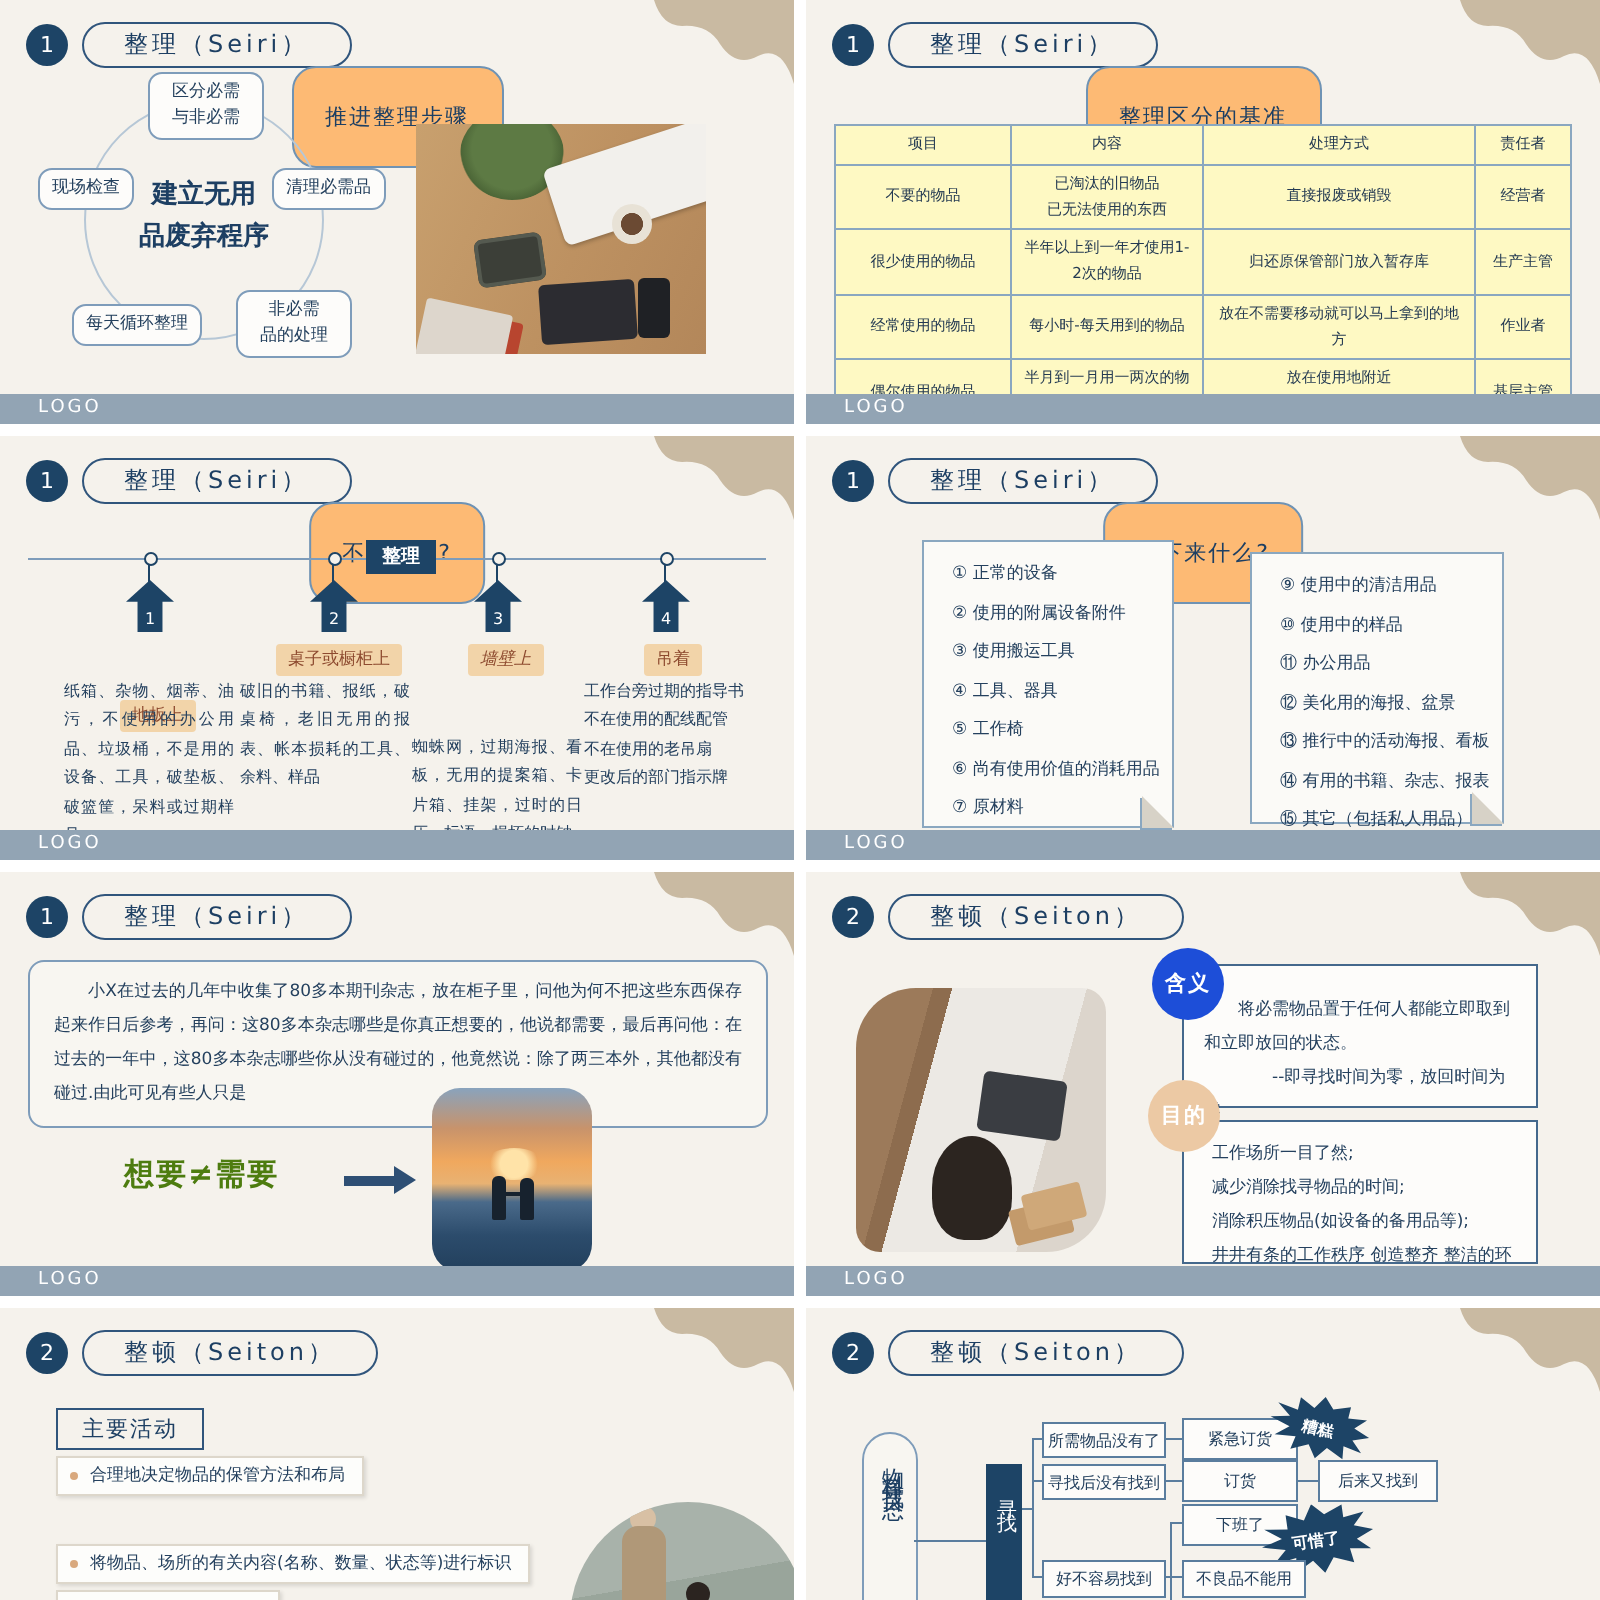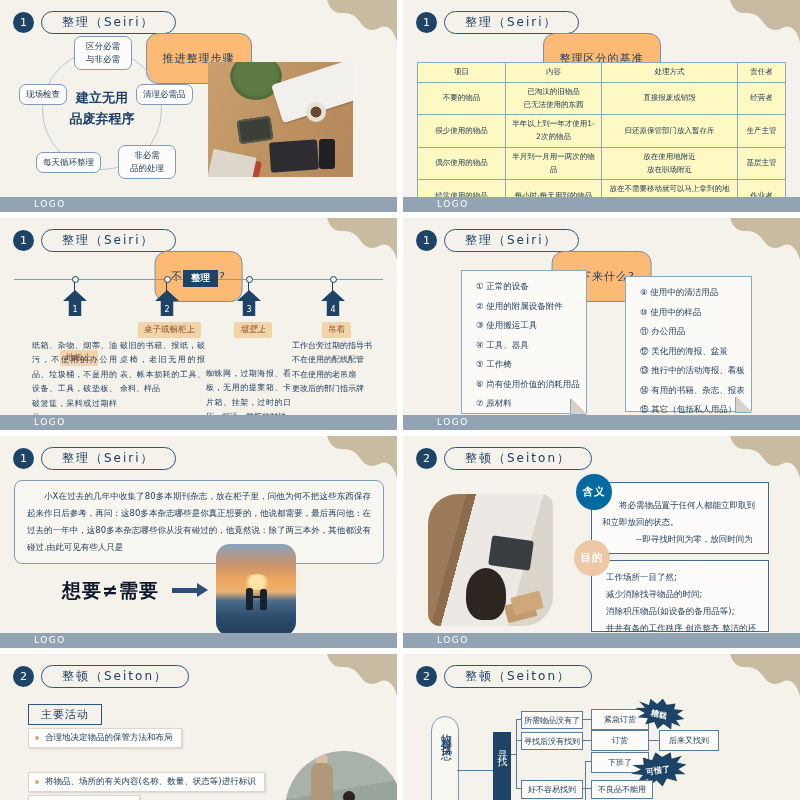--- a/index.html
+++ b/index.html
@@ -4,21 +4,21 @@
 <style>
   html,body{margin:0;padding:0;}
   body{font-family:"DejaVu Sans","Liberation Sans",sans-serif;background:#fff;}
   .page{position:relative;width:800px;height:800px;background:#fff;overflow:hidden;}
   .slide{position:absolute;width:397px;height:212px;background:#f5f2ec;overflow:hidden;color:#2a3f5c;}
   .s1{left:0;top:0;} .s2{left:403px;top:0;}
   .s3{left:0;top:218px;} .s4{left:403px;top:218px;}
   .s5{left:0;top:436px;} .s6{left:403px;top:436px;}
   .s7{left:0;top:654px;} .s8{left:403px;top:654px;height:212px;}
   .logo-bar{position:absolute;left:0;right:0;bottom:0;height:15px;background:#92a4b4;color:#fff;
-    font-size:9px;line-height:15px;padding-left:34px;letter-spacing:1.5px;}
+    font-size:9px;line-height:15px;padding-left:19px;letter-spacing:1.5px;}
   .corner{position:absolute;top:0;right:0;width:70px;height:42px;}
   .hdr{position:absolute;top:11px;left:13px;display:flex;align-items:center;}
   .hdr-num{width:21px;height:21px;border-radius:50%;background:#1d4466;color:#fff;font-size:11px;
     display:flex;align-items:center;justify-content:center;flex:0 0 21px;}
   .hdr-pill{margin-left:7px;border:1.5px solid #30557c;border-radius:13px;padding:2px 20px;
     font-size:12px;color:#1d3f63;letter-spacing:2px;white-space:nowrap;background:transparent;}
   .sub-pill{position:absolute;top:33px;left:50%;transform:translateX(-50%);border:1px solid #6f93b4;
     border-radius:12px;padding:17px 16px;font-size:11px;color:#1d3f63;background:#fdba74;
     letter-spacing:1px;white-space:nowrap;}
   .pre{white-space:pre-line;}
@@ -61,40 +61,40 @@
   
   .note{position:absolute;background:#fbfaf7;border:1px solid #8aa7c0;}
   .note::after{content:"";position:absolute;right:-1px;bottom:-1px;width:0;height:0;
     border-left:16px solid #d7d2c7;border-top:16px solid transparent;
     box-shadow:-1px 1px 0 #8aa7c0;}
   .note ul{list-style:none;margin:10px 0 0 14px;padding:0;font-size:8.5px;color:#24405e;}
   .note li{margin-bottom:7.5px;}
   
   .story-box{position:absolute;left:14px;top:44px;width:344px;border:1px solid #7e9cba;border-radius:8px;
     padding:7px 12px;font-size:8.5px;line-height:2.0;color:#24405e;text-align:justify;text-indent:2em;background:#f8f6f1;}
-  .slogan{position:absolute;left:62px;top:142px;font-size:19px;color:#0f172a;font-weight:600;letter-spacing:1px;}
+  .slogan{position:absolute;left:62px;top:142px;font-size:15px;color:#4d7c0f;font-weight:600;letter-spacing:1px;}
   .arrow5{position:absolute;left:172px;top:152px;width:26px;height:5px;background:#2e4f74;}
   .arrow5::after{content:"";position:absolute;right:-10px;top:-5px;width:0;height:0;
     border-left:11px solid #2e4f74;border-top:7.5px solid transparent;border-bottom:7.5px solid transparent;}
   .photo5{position:absolute;left:216px;top:108px;width:80px;height:92px;border-radius:14px;overflow:hidden;
     background:linear-gradient(180deg,#89a3bd 0%,#c8936b 22%,#f0a85e 40%,#e8b273 52%,#4a6a8a 62%,#2c4c6c 80%,#223f5c 100%);}
   .p5-sun{position:absolute;left:26px;top:30px;width:30px;height:16px;border-radius:50%;
     background:radial-gradient(circle,#ffe3a8 0 40%,transparent 70%);}
   .p5-fig1{position:absolute;left:30px;top:44px;width:7px;height:22px;background:#17222e;border-radius:3px 3px 1px 1px;}
   .p5-fig2{position:absolute;left:44px;top:45px;width:7px;height:21px;background:#17222e;border-radius:3px 3px 1px 1px;}
   .p5-arm{position:absolute;left:36px;top:52px;width:9px;height:2px;background:#17222e;}
   
   .photo6{position:absolute;left:25px;top:58px;width:125px;height:132px;border-radius:30px 12px 30px 12px;overflow:hidden;
     background:linear-gradient(105deg,#9c7a5a 0 24%,#8d6c4e 24% 30%,#ece9e4 30% 72%,#dcd5cc 72%);}
   .p6-hair{position:absolute;left:38px;bottom:6px;width:40px;height:52px;border-radius:50% 50% 40% 40%;background:#2c2520;}
   .p6-laptop{position:absolute;left:62px;top:44px;width:42px;height:30px;background:#3a3d42;border-radius:3px;transform:rotate(8deg);}
   .p6-book{position:absolute;left:84px;bottom:14px;width:30px;height:18px;background:#cfa879;border-radius:2px;transform:rotate(-14deg);box-shadow:-8px 6px 0 #c39a6b;}
   .badge{position:absolute;width:36px;height:36px;border-radius:50%;color:#fff;font-size:10.5px;font-weight:bold;
     display:flex;align-items:center;justify-content:center;z-index:2;letter-spacing:1px;}
-  .badge-navy{background:#0369a1;}
+  .badge-navy{background:#1d4ed8;}
   .badge-peach{background:#ecc9a4;}
   .info-box{position:absolute;background:#fdfcfa;border:1px solid #44688c;font-size:8.5px;color:#24405e;line-height:2.0;}
   
   .sec-box{position:absolute;left:28px;top:50px;border:1px solid #30557c;padding:2px 12px;
     font-size:11px;color:#1d3f63;background:#f5f2ec;letter-spacing:1px;}
   .bullet{position:absolute;background:#fdfdfb;border:1px solid #ddd7cb;box-shadow:1px 1px 2px rgba(0,0,0,.12);
     font-size:8.5px;color:#24405e;padding:3px 8px 3px 16px;white-space:nowrap;}
   .bullet::before{content:"";position:absolute;left:6px;top:50%;margin-top:-2px;width:4px;height:4px;
     border-radius:50%;background:#d9a97e;}
   .photo7{position:absolute;left:285px;top:97px;width:118px;height:118px;border-radius:50%;overflow:hidden;
@@ -182,31 +182,31 @@
         <td class="pre">直接报废或销毁</td>
         <td class="pre">经营者</td>
       </tr>
       <tr>
         <td class="pre">很少使用的物品</td>
         <td class="pre">半年以上到一年才使用1-2次的物品</td>
         <td class="pre">归还原保管部门放入暂存库</td>
         <td class="pre">生产主管</td>
       </tr>
       <tr>
+        <td class="pre">经常使用的物品</td>
+        <td class="pre">每小时-每天用到的物品</td>
+        <td class="pre">放在不需要移动就可以马上拿到的地方</td>
+        <td class="pre">作业者</td>
+      </tr>
+      <tr>
         <td class="pre">偶尔使用的物品</td>
         <td class="pre">半月到一月用一两次的物品</td>
         <td class="pre">放在使用地附近
 放在职场附近</td>
         <td class="pre">基层主管</td>
-      </tr>
-      <tr>
-        <td class="pre">经常使用的物品</td>
-        <td class="pre">每小时-每天用到的物品</td>
-        <td class="pre">放在不需要移动就可以马上拿到的地方</td>
-        <td class="pre">作业者</td>
       </tr>
     </tbody>
       </table>
     <div class="logo-bar">LOGO</div>
   </div>
 
   <div class="slide s3">
     <svg class="corner" viewBox="0 0 70 42">
         <path d="M0 0 L70 0 L70 42 Q64 22 52 28 Q41 34 33 22 Q27 12 14 13 Q4 13 0 0 Z" fill="#c9baa2"></path>
       </svg>

